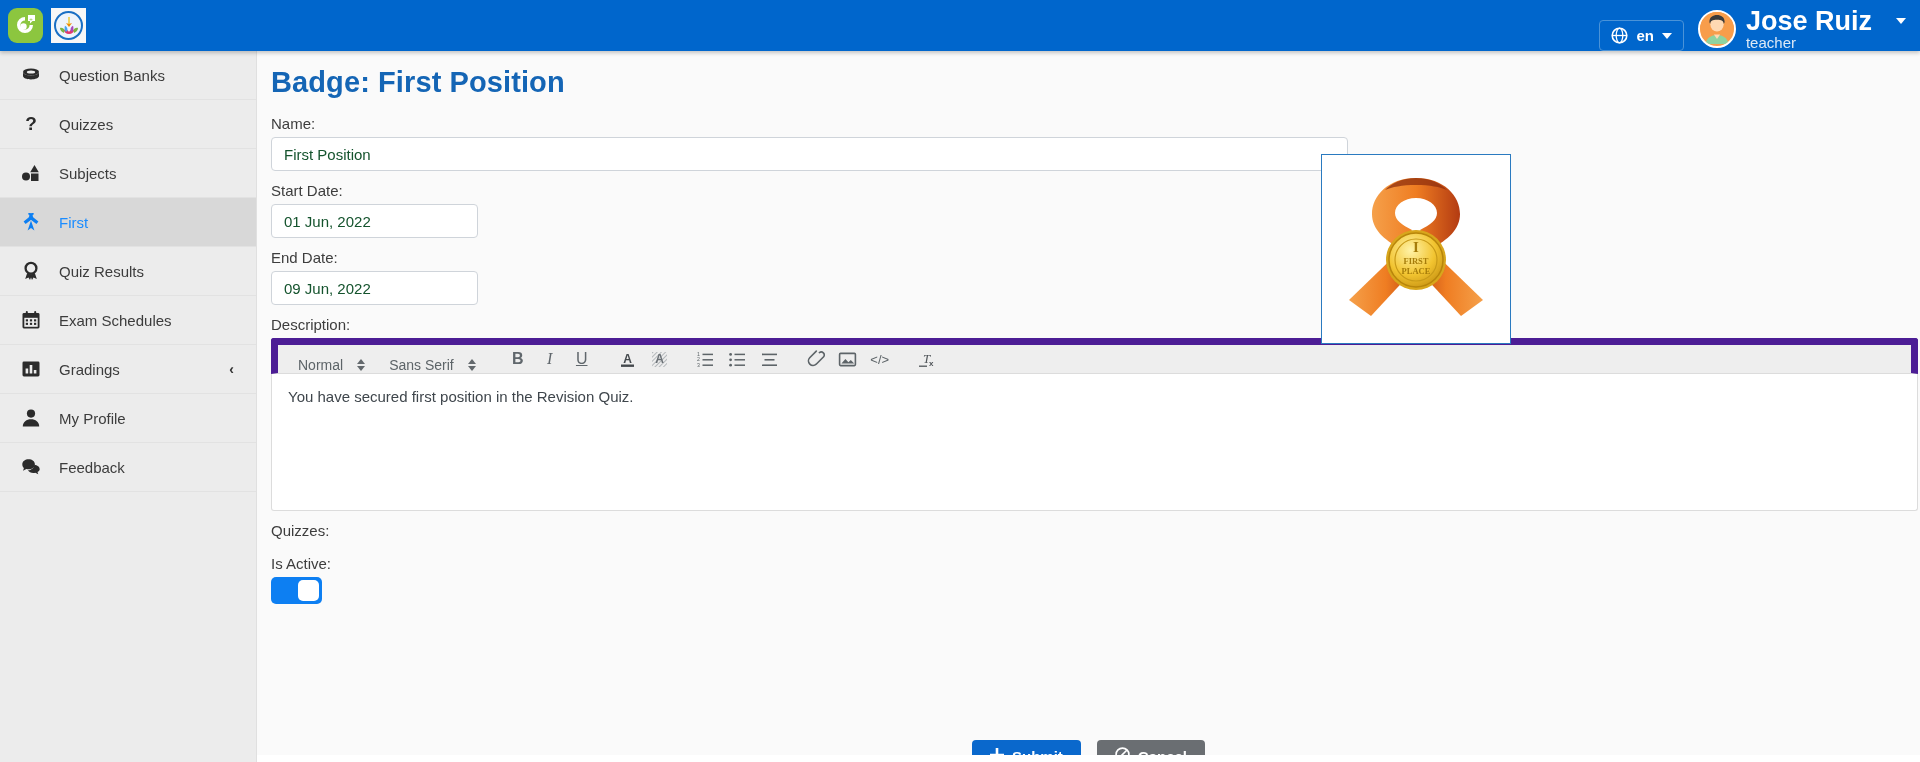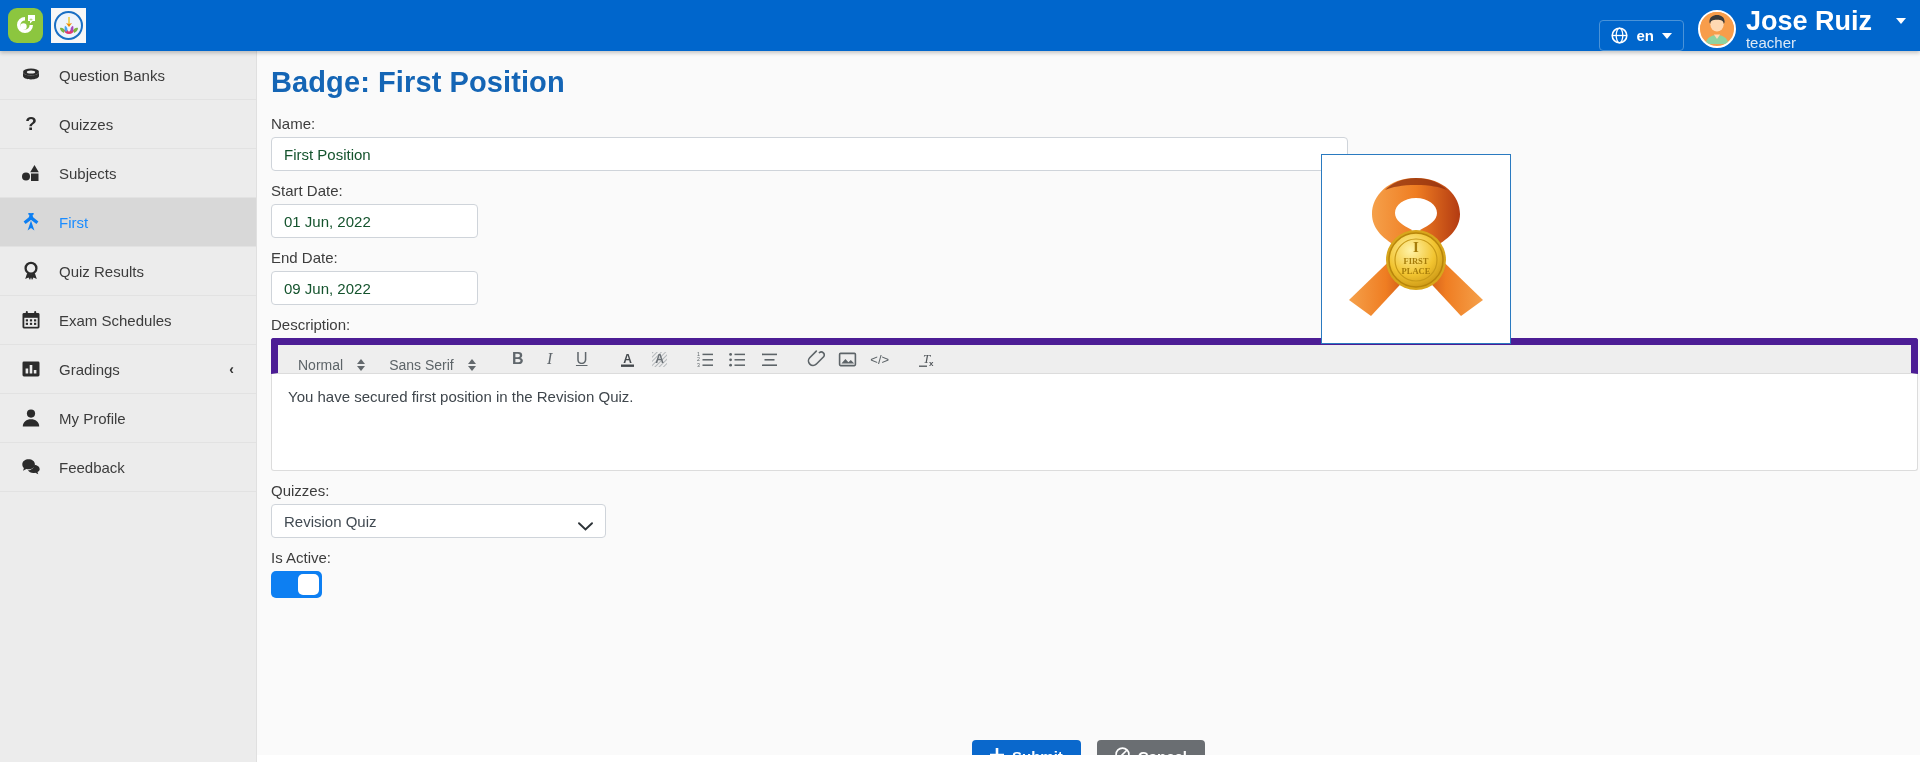--- a/index.html
+++ b/index.html
@@ -120,21 +120,21 @@
   .tb-stack { display: flex; flex-direction: column; gap: 2px; }
   .tb-up { width:0;height:0;border-left:4px solid transparent;border-right:4px solid transparent;border-bottom:5px solid #63696d; }
   .tb-dn { width:0;height:0;border-left:4px solid transparent;border-right:4px solid transparent;border-top:5px solid #63696d; }
   .tb-btn {
     width: 28px; height: 28px; display: flex; align-items: center;
     justify-content: center; cursor: pointer; color: #60676c;
     font-size: 15px;
   }
   .tb-sep { width: 10px; }
   .ql-body {
-    height: 97px; background: #ffffff;
+    height: 137px; background: #ffffff;
     border: 1px solid #dcdcdc; border-top: none; border-radius: 0 0 3px 3px;
     padding: 14px 16px; font-size: 15px; color: #3f464c;
   }
 
   .select-box {
     width: 335px; height: 34px; border: 1px solid #cfd4da; border-radius: 4px;
     background: #ffffff; font-size: 15px; color: #414a52;
     display: flex; align-items: center; padding: 0 12px;
     justify-content: space-between; cursor: pointer;
   }
@@ -479,28 +479,20 @@
         </div>
       </div>
 
       <div class="ql-body">
         <div>You have secured first position in the Revision Quiz.</div>
       </div>
     </div>
 
     <div class="spacer"></div>
     <div class="field-label">Quizzes:</div>
-    <div class="select-box">
-      <span>Revision Quiz</span>
-      <span class="sel-chevron">
-        <svg width="15" height="9" viewBox="0 0 15 9">
-            <path d="M1 1.2L7.5 7.5 14 1.2" fill="none" stroke="#2d3338" stroke-width="1.9" stroke-linecap="round"></path>
-          </svg>
-      </span>
-    </div>
 
     <div class="spacer"></div>
     <div class="field-label">Is Active:</div>
     <div class="toggle">
       <div class="toggle-knob"></div>
     </div>
 
     
     <div class="badge-box">
       <svg width="170" height="170" viewBox="0 0 170 170">

